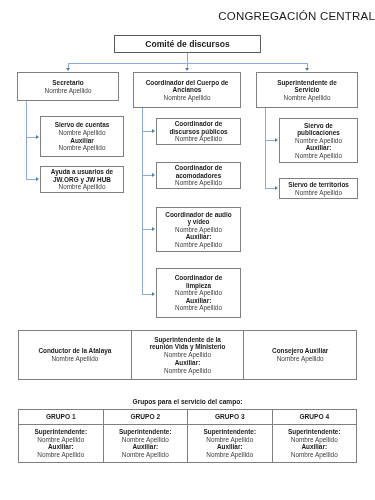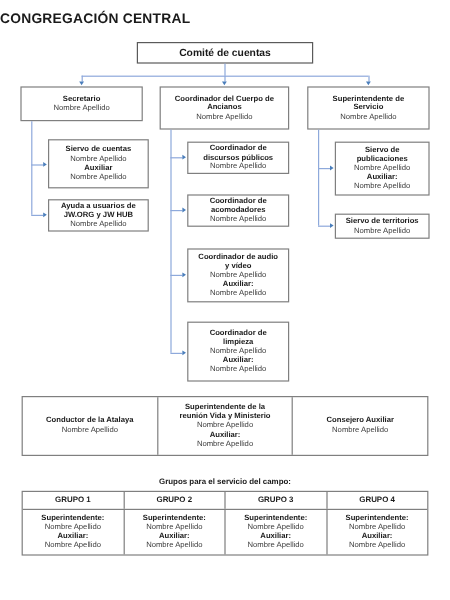--- a/index.html
+++ b/index.html
@@ -21,23 +21,23 @@
     width: 375px;
     height: 500px;
   }
 
   
   .page-title {
     position: absolute;
     left: 0;
     top: 10px;
     width: 375px;
-    text-align: left;
+    text-align: right;
     font-size: 11.5px;
-    font-weight: bold;
+    font-weight: normal;
     letter-spacing: 0.2px;
   }
 
   
   .box {
     position: absolute;
     box-sizing: border-box;
     border: 1px solid #7f7f7f;
     background: #ffffff;
     display: flex;
@@ -148,21 +148,21 @@
   .g-body-cell .nm  { font-size: 6.4px; color: #3b3b3b; display: block; }
 </style>
 </head>
 <body>
 
 <div class="canvas">
 
   <div class="page-title">CONGREGACIÓN CENTRAL</div>
 
   <div class="box top" style="left:114px; top:35px; width:147px; height:18px;">
-    <div class="ttl">Comité de cuentas</div>
+    <div class="ttl">Comité de discursos</div>
   </div>
 
   <div class="line-v" style="left:187px; top:53px; height:10px;"></div>
 
   <div class="line-h" style="left:68px; top:63px; width:239px;"></div>
 
   <div class="line-v" style="left:68px; top:63px; height:5px;"></div>
   <div class="arrow-down" style="left:65.5px; top:68px;"></div>
 
   <div class="line-v" style="left:187px; top:63px; height:5px;"></div>

